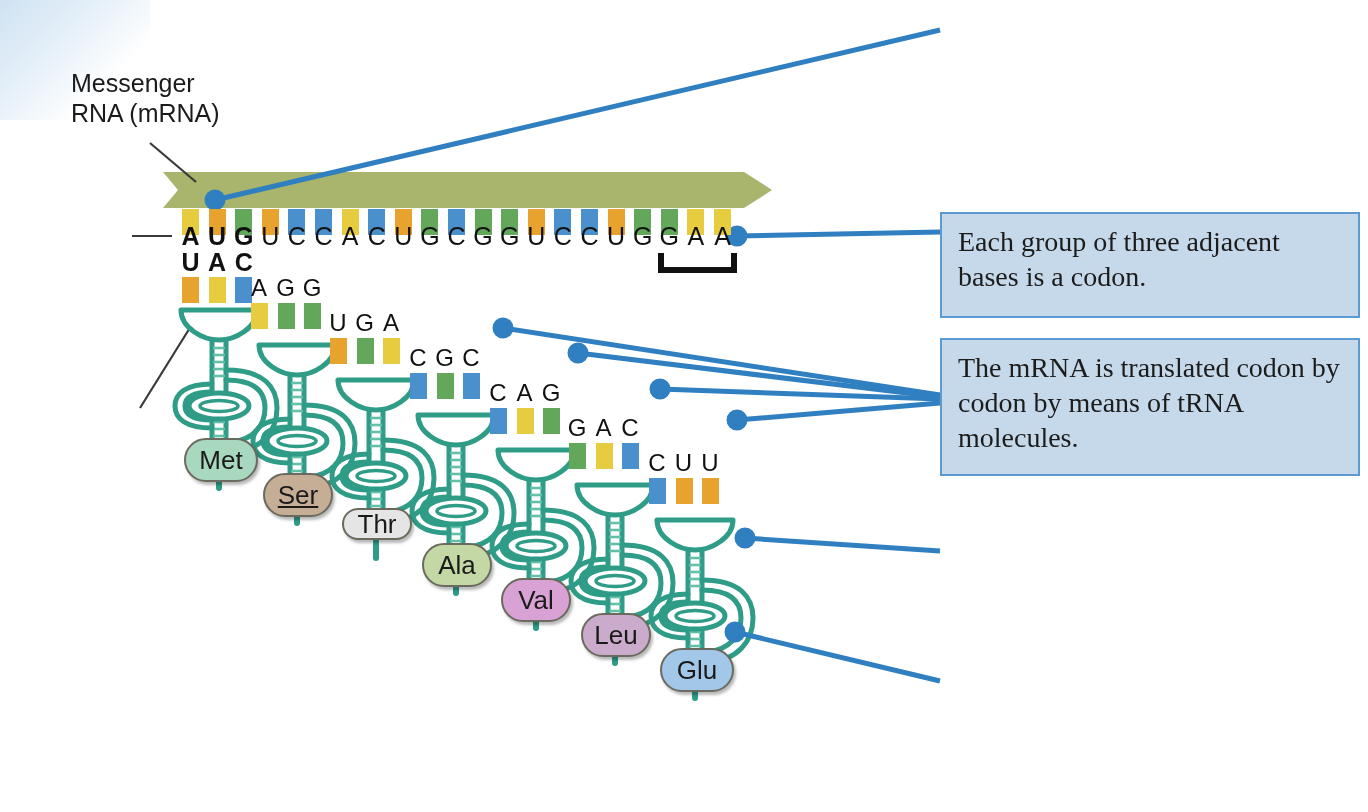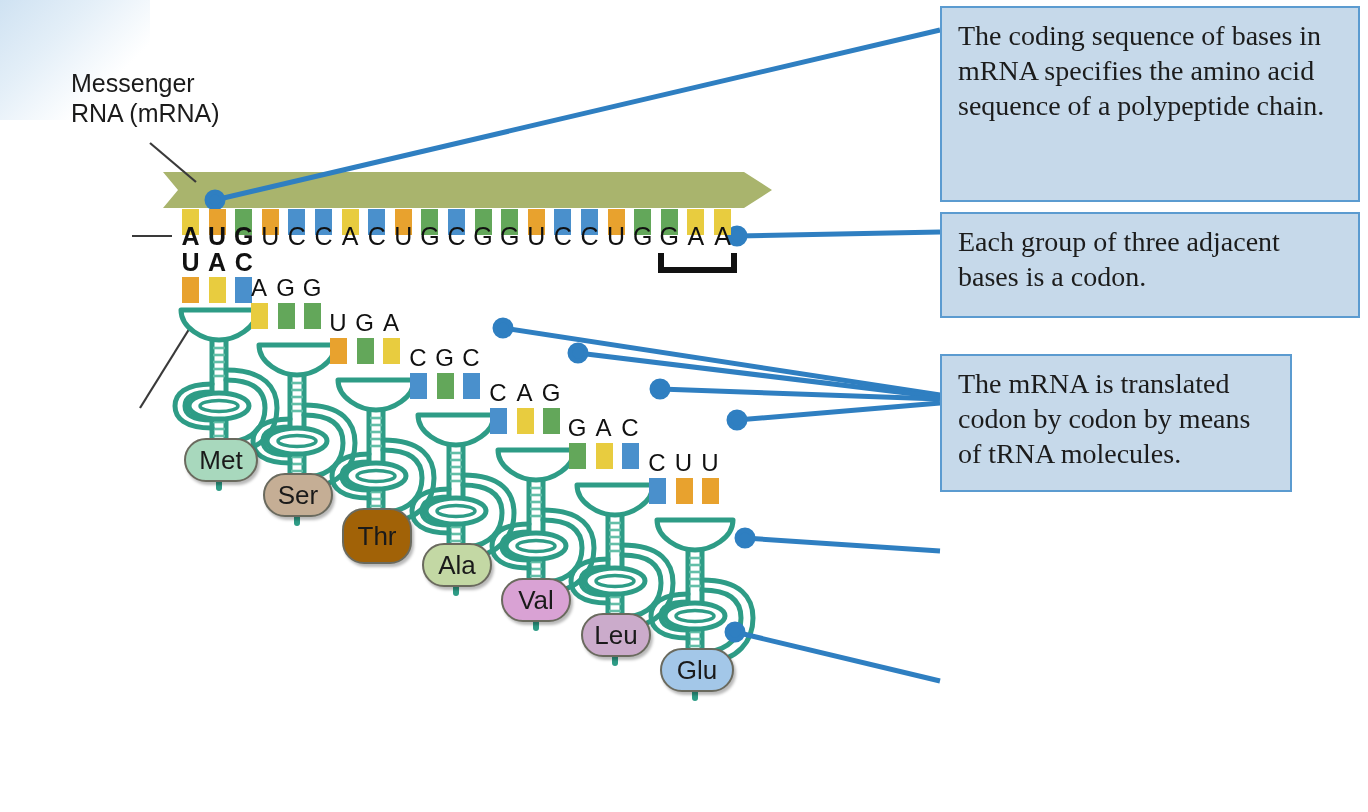--- a/index.html
+++ b/index.html
@@ -294,25 +294,24 @@
       <div class="anti-letter" style="left: 644px; top: 451px;">C</div>
       <div style="position: absolute; left: 649px; top: 478px; width: 17px; height: 26px; background: rgb(74, 144, 204);"></div>
       <div class="anti-letter" style="left: 670.5px; top: 451px;">U</div>
       <div style="position: absolute; left: 675.5px; top: 478px; width: 17px; height: 26px; background: rgb(232, 162, 46);"></div>
       <div class="anti-letter" style="left: 697px; top: 451px;">U</div>
       <div style="position: absolute; left: 702px; top: 478px; width: 17px; height: 26px; background: rgb(232, 162, 46);"></div>
     </div>
 
   <div id="aminoacids">
       <div class="aa-pill" style="left: 184px; top: 438px; width: 74px; height: 44px; background: rgb(168, 216, 189);">Met</div>
-      <div class="aa-pill" style="left: 263px; top: 473px; width: 70px; height: 44px; background: rgb(197, 174, 149);">Ser</div>
-      <div class="aa-pill" style="left: 342px; top: 508px; width: 70px; height: 56px; background: #a16207;">Thr</div>
+      <div class="aa-pill" style="left: 263px; top: 473px; width: 70px; height: 44px; background: rgb(197, 174, 149); text-decoration: underline;">Ser</div>
+      <div class="aa-pill" style="left: 342px; top: 508px; width: 70px; height: 32px; background: #e5e5e5;">Thr</div>
       <div class="aa-pill" style="left: 422px; top: 543px; width: 70px; height: 44px; background: rgb(195, 216, 164);">Ala</div>
       <div class="aa-pill" style="left: 501px; top: 578px; width: 70px; height: 44px; background: rgb(217, 162, 212);">Val</div>
       <div class="aa-pill" style="left: 581px; top: 613px; width: 70px; height: 44px; background: rgb(203, 171, 203);">Leu</div>
       <div class="aa-pill" style="left: 660px; top: 648px; width: 74px; height: 44px; background: rgb(163, 199, 232);">Glu</div>
     </div>
 
-  <div class="callout" style="left:940px; top:6px; width:420px; height:196px;">The coding sequence of bases in mRNA specifies the amino acid sequence of a polypeptide chain.</div>
   <div class="callout" style="left:940px; top:212px; width:420px; height:106px;">Each group of three adjacent bases is a codon.</div>
-  <div class="callout" style="left:940px; top:338px; width:352px; height:138px;margin-top:16px;">The mRNA is translated codon by codon by means of tRNA molecules.</div>
+  <div class="callout" style="left:940px; top:338px; width:420px; height:138px;">The mRNA is translated codon by codon by means of tRNA molecules.</div>
 
 </div>
 
 </body></html>

